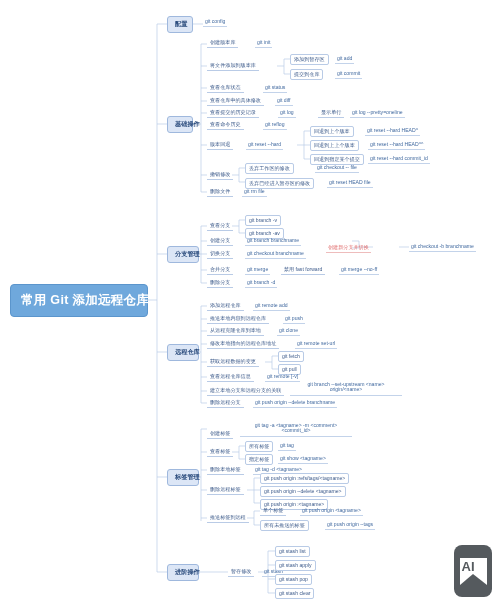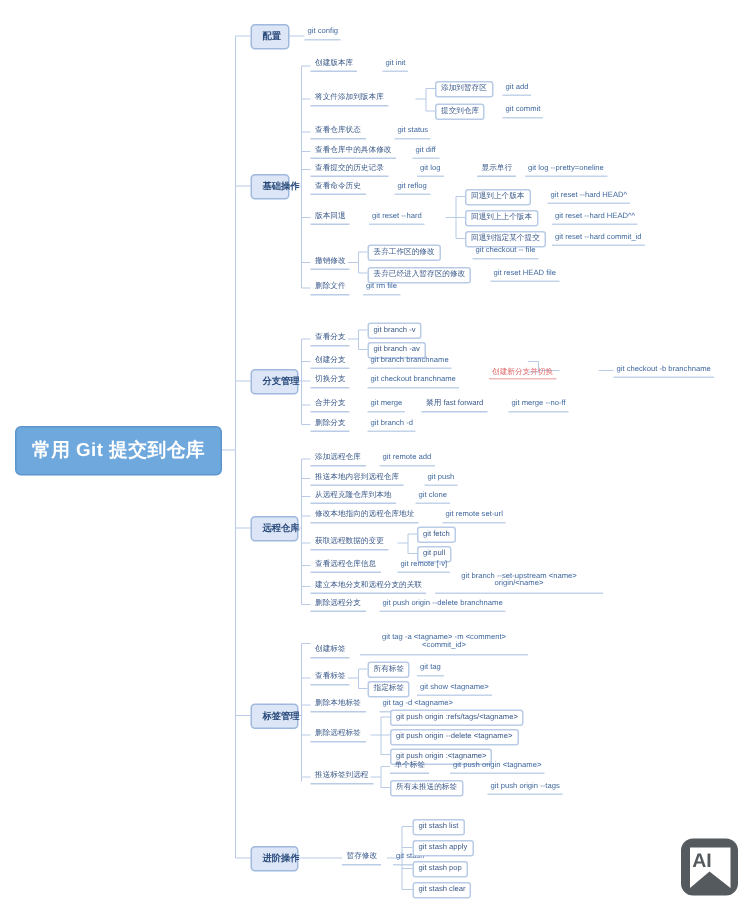--- a/index.html
+++ b/index.html
@@ -71,21 +71,21 @@
   .note-red {
     font-size: 5.1px;
     color: #e06c6c;
     border-bottom: .6px solid #eebcbc;
     padding: 1.5px 2px;
   }
 
   
   .wm { position: absolute; right: 8px; bottom: 8px; display: flex; align-items: center; gap: 6px; }
   .wm-badge {
-    width: 38px; height: 38px; border-radius: 8px; background: #555a5e;
+    width: 38px; height: 52px; border-radius: 8px; background: #555a5e;
     display: flex; align-items: center; justify-content: center;
   }
   .wm-inner { width: 27px; height: 27px; background: #ffffff; position: relative; overflow: hidden; }
   .wm-ai { position: absolute; left: 2px; top: 1px; font-size: 13px; font-weight: bold; color: #555a5e; font-family: "Liberation Sans", sans-serif; }
   .wm-mt { position: absolute; left: 0; bottom: 0; width: 0; height: 0;
            border-left: 13px solid transparent; border-right: 14px solid transparent; border-bottom: 11px solid #555a5e; }
   .wm-txt { font-size: 17px; font-weight: bold; color: #4a4f53; letter-spacing: 1px; }
 </style>
 </head>
 <body>
@@ -198,21 +198,21 @@
       <path d="M201,572 L228,572"></path>
       <path d="M258,572 L268,572"></path>
       <path d="M268,551 L268,593"></path>
       <path d="M268,551 L275,551"></path>
       <path d="M268,565 L275,565"></path>
       <path d="M268,579 L275,579"></path>
       <path d="M268,593 L275,593"></path>
     </g>
   </svg>
 
-  <div class="node root" style="left:10px; top:284px; width:138px;">常用 Git 提交到仓库</div>
+  <div class="node root" style="left:10px; top:284px; width:138px;">常用 Git 添加远程仓库</div>
 
   <div class="node cat" style="left:167px; top:16px; width:26px;">配置</div>
   <div class="node cmd" style="left:203px; top:17px;">git config</div>
 
   <div class="node cat" style="left:167px; top:116px; width:26px;">基础操作</div>
 
   <div class="node u" style="left:207px; top:38px;">创建版本库</div>
   <div class="node cmd" style="left:255px; top:38px;">git init</div>
 
   <div class="node u" style="left:207px; top:61px;">将文件添加到版本库</div>

